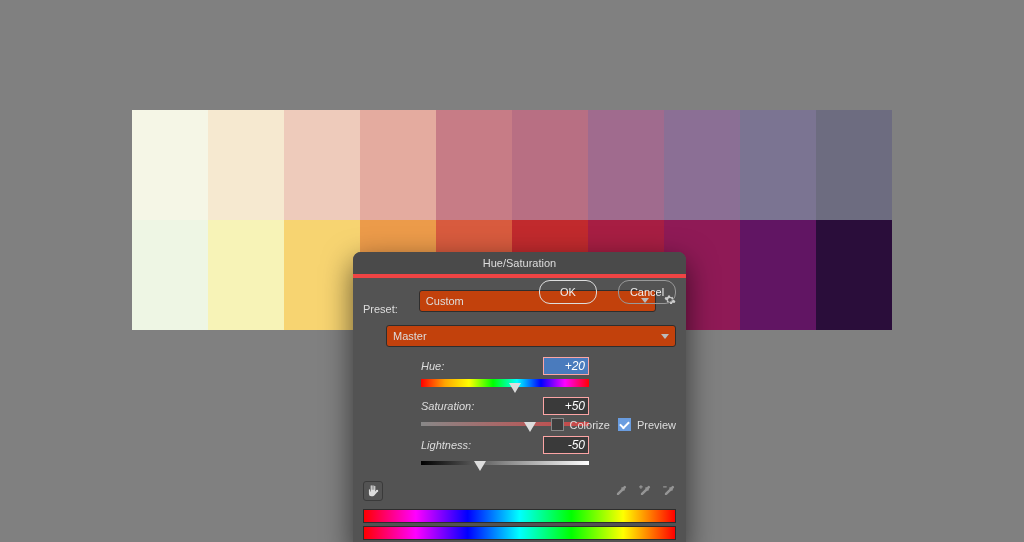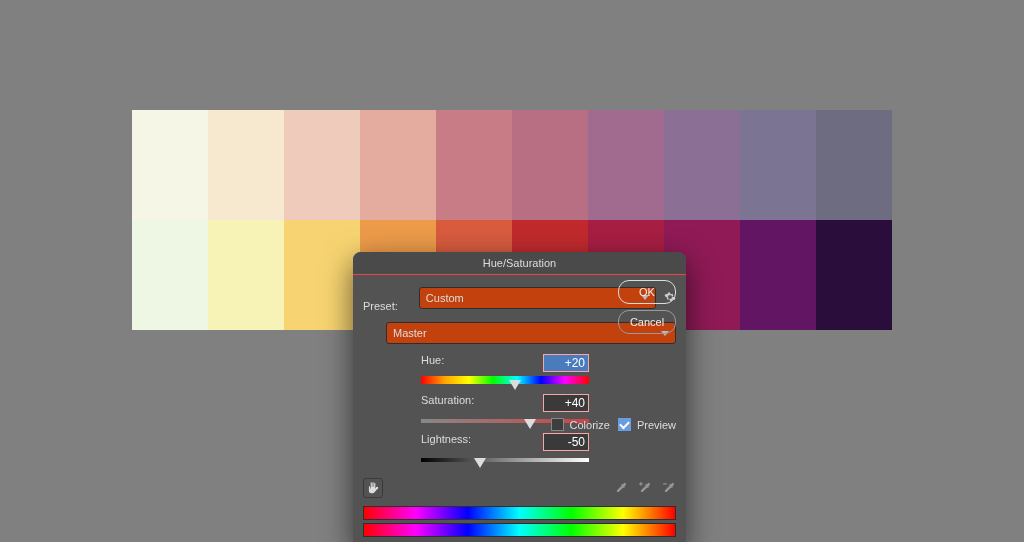--- a/index.html
+++ b/index.html
@@ -1,33 +1,33 @@
 <!DOCTYPE html>
 <html><head>
 <meta charset="utf-8">
 <style>
   html,body{margin:0;padding:0;width:1024px;height:542px;background:#808080;font-family:"Helvetica Neue",Arial,sans-serif;font-size:11px;color:#ddd;overflow:hidden;}
   .palette{position:absolute;left:132px;top:110px;width:760px;}
   .row{display:flex;height:110px;}
   .sw{flex:1;}
   .dialog{position:absolute;left:353px;top:252px;width:333px;background:#535353;border-radius:8px;box-shadow:0 10px 30px rgba(0,0,0,.6);}
-  .titlebar{height:22px;line-height:22px;text-align:center;font-size:11px;background:#4a4a4a;border-radius:8px 8px 0 0;border-bottom:1px solid #ef4444;}
+  .titlebar{height:22px;line-height:22px;text-align:center;font-size:11px;background:#4a4a4a;border-radius:8px 8px 0 0;border-bottom:4px solid #ef4444;}
   .body{padding:8px 10px 10px 10px;}
   .top{display:flex;align-items:center;gap:8px;}
   .lbl{color:#ddd;margin-top:17px;}
   .select{flex:1;display:flex;align-items:center;justify-content:space-between;background:#c2410c;border:1px solid #2e2e2e;border-radius:3px;height:20px;padding:0 6px;margin-left:13px;}
   .select.small{flex:0 0 68px;}
   .chev{width:0;height:0;border-left:4px solid transparent;border-right:4px solid transparent;border-top:5px solid #bbb;}
   .gear{width:12px;height:12px;display:inline-block;}
-  .btncol{position:absolute;right:10px;top:28px;display:flex;flex-direction:column;gap:6px;}
+  .btncol{position:absolute;right:10px;top:28px;display:flex;flex-direction:row;gap:21px;}
   .btn{width:56px;height:22px;border:1px solid #999;border-radius:11px;background:transparent;color:#eee;font-size:11px;display:flex;align-items:center;justify-content:center;}
   .btn.primary{border-color:#ddd;}
   .ctrls{margin-top:8px;margin-left:10px;width:218px;}
   .ctl{margin-top:10px;}
-  .ctlrow{display:flex;justify-content:space-between;padding:0 2px 4px 48px;}
+  .ctlrow{display:flex;align-items:center;justify-content:space-between;padding:0 2px 4px 48px;font-style:italic;}
   .numbox{width:38px;height:16px;background:#3a3a3a;border:1px solid #fca5a5;color:#fff;text-align:right;padding:0 3px;font-size:12px;line-height:16px;}
   .numbox.sel{background:#4a7bbd;color:#fff;}
   .track{position:relative;height:10px;margin-left:48px;margin-right:2px;}
   .track.hue{background:linear-gradient(90deg,red,orange,yellow,lime,cyan,blue,magenta,red);height:8px;}
   .track.sat{background:linear-gradient(90deg,#888,#c44);height:4px;margin-top:3px;}
   .track.light{background:linear-gradient(90deg,#000,#888,#fff);height:4px;margin-top:3px;}
   .thumb{position:absolute;top:-2px;width:0;height:0;border-left:6px solid transparent;border-right:6px solid transparent;border-top:10px solid #ddd;transform:translateX(-6px);}
   .footer{margin-top:16px;display:flex;align-items:center;justify-content:space-between;}
   .hand{width:18px;height:18px;display:flex;align-items:center;justify-content:center;border:1px solid #3a3a3a;border-radius:3px;}
   .tools{display:flex;gap:10px;align-items:center;opacity:.55;}
@@ -105,21 +105,21 @@
           <span class="numbox sel">+20</span>
         </div>
         <div class="track hue">
           <div class="thumb" style="left:56%;top:4px"></div>
         </div>
       </div>
 
       <div class="ctl">
         <div class="ctlrow">
           <span>Saturation:</span>
-          <span class="numbox">+40</span>
+          <span class="numbox">+50</span>
         </div>
         <div class="track sat">
           <div class="thumb" style="left:65%;top:0"></div>
         </div>
       </div>
 
       <div class="ctl">
         <div class="ctlrow">
           <span>Lightness:</span>
           <span class="numbox">-50</span>

